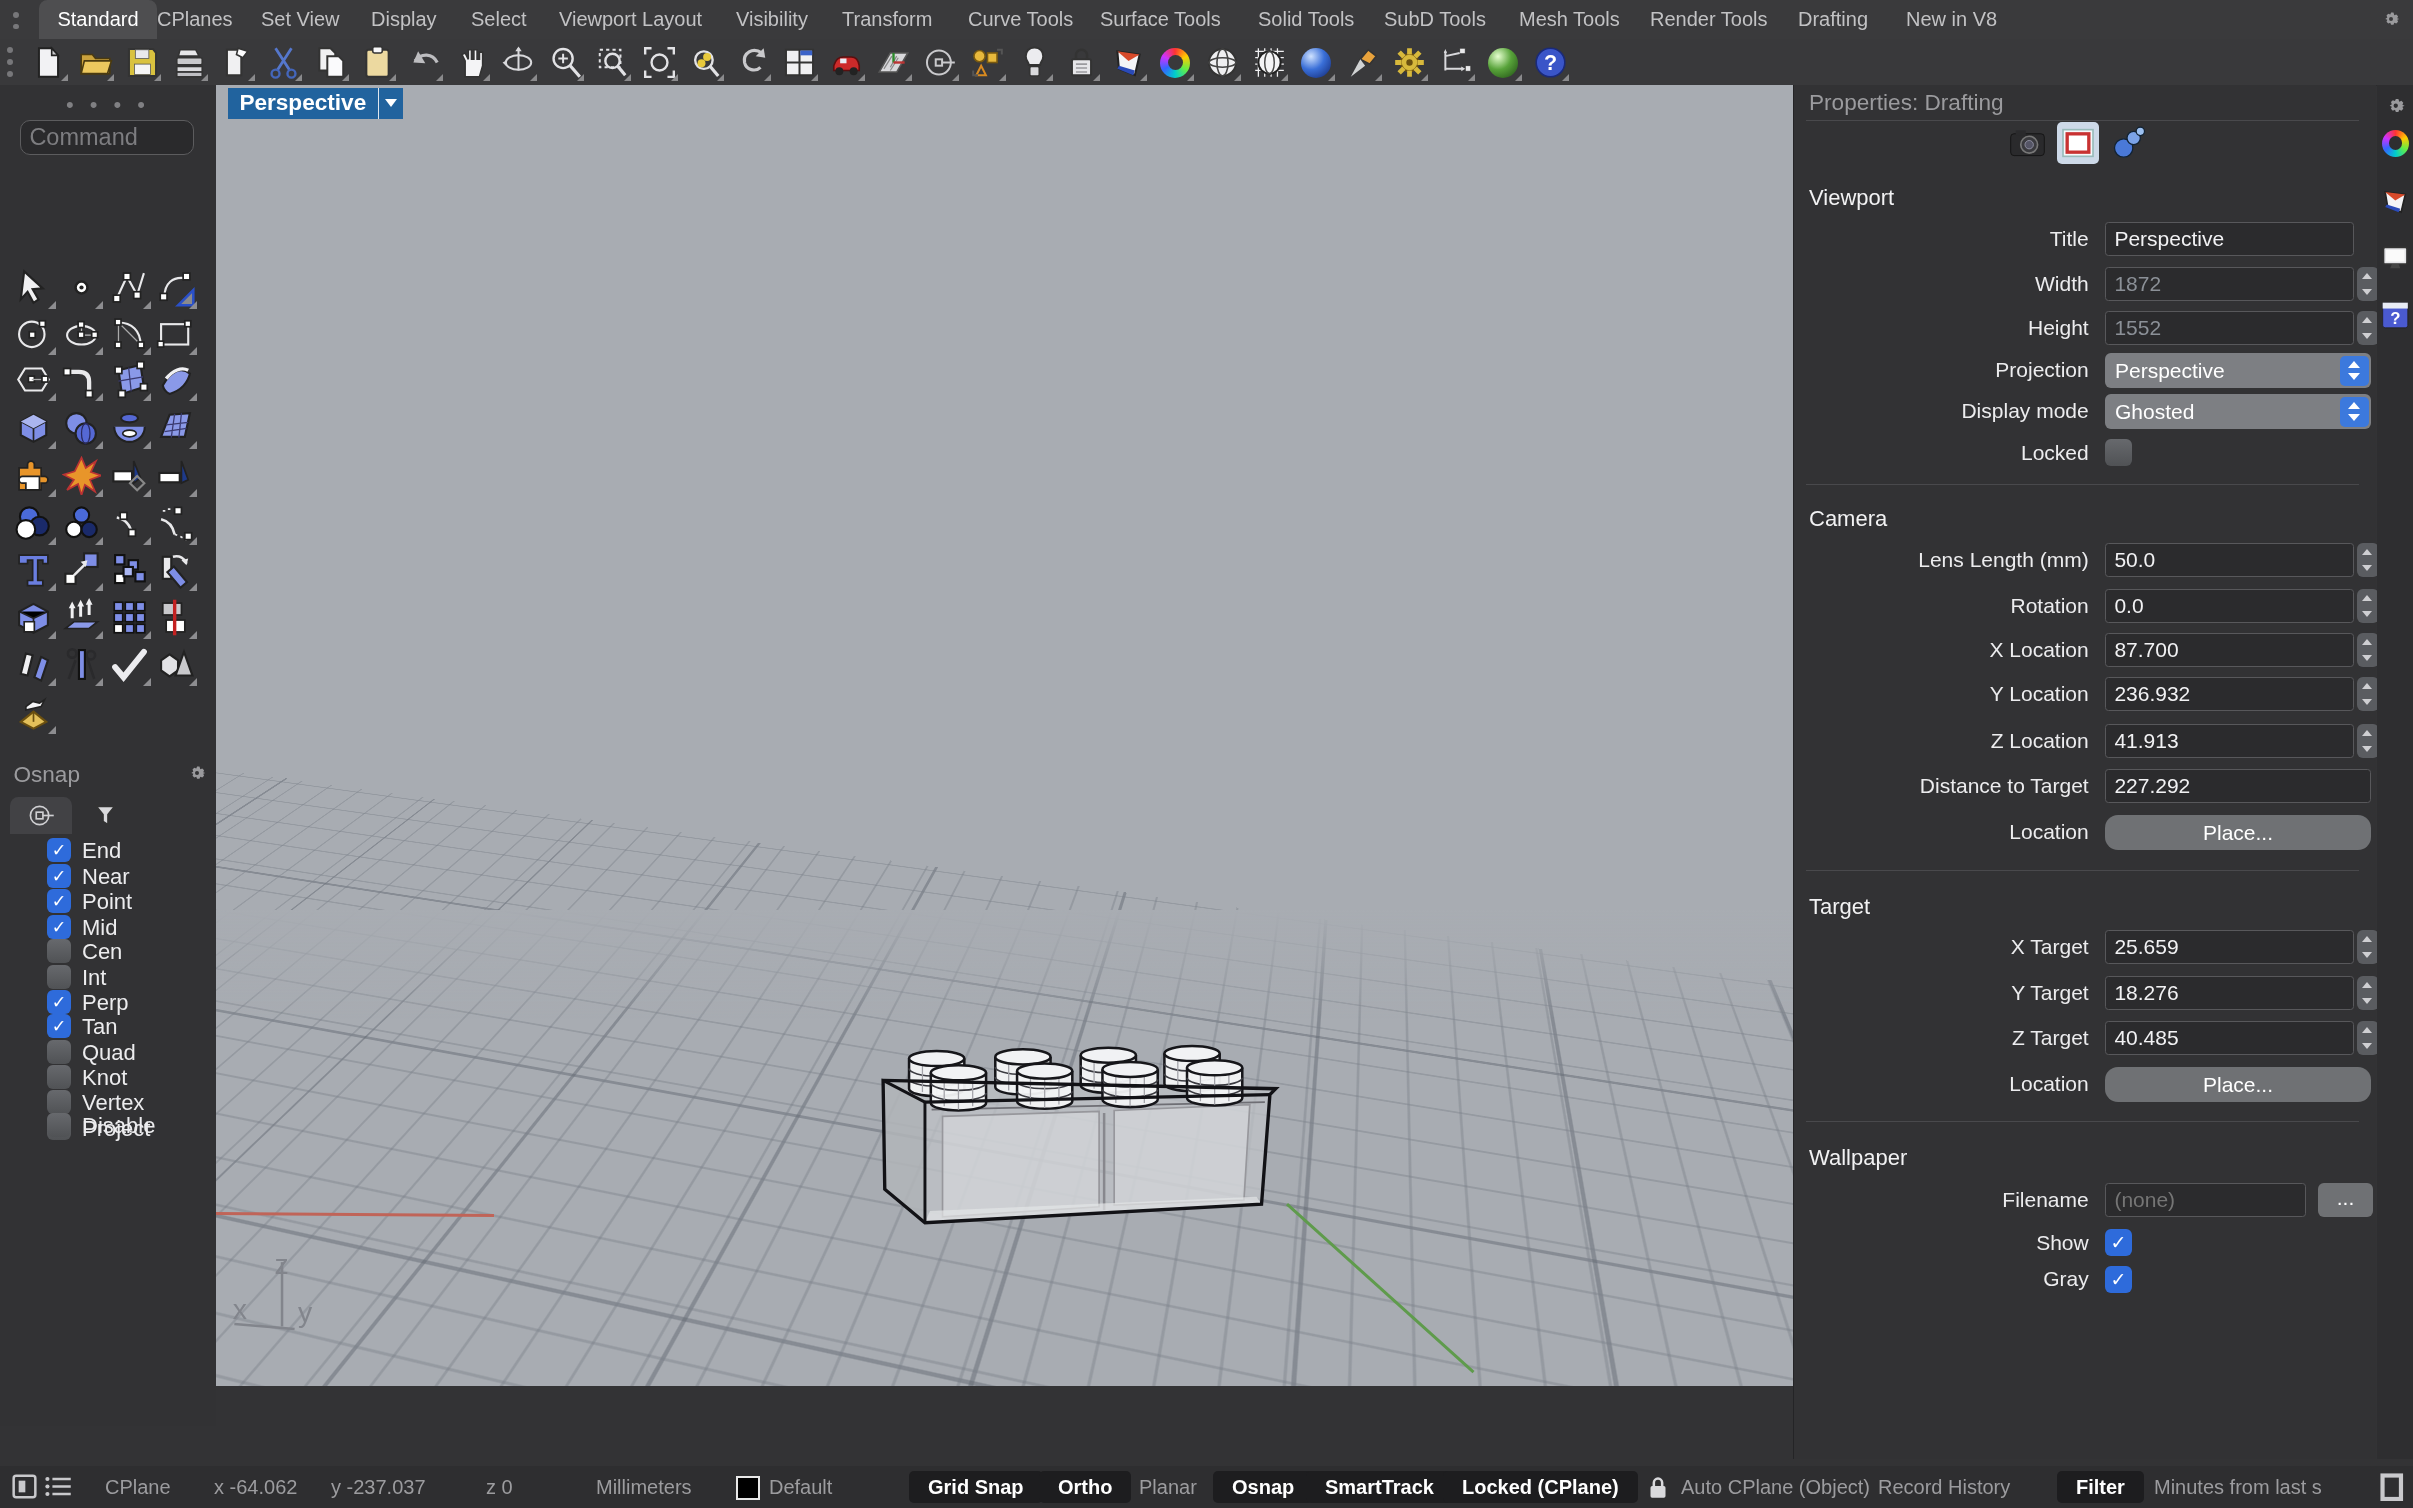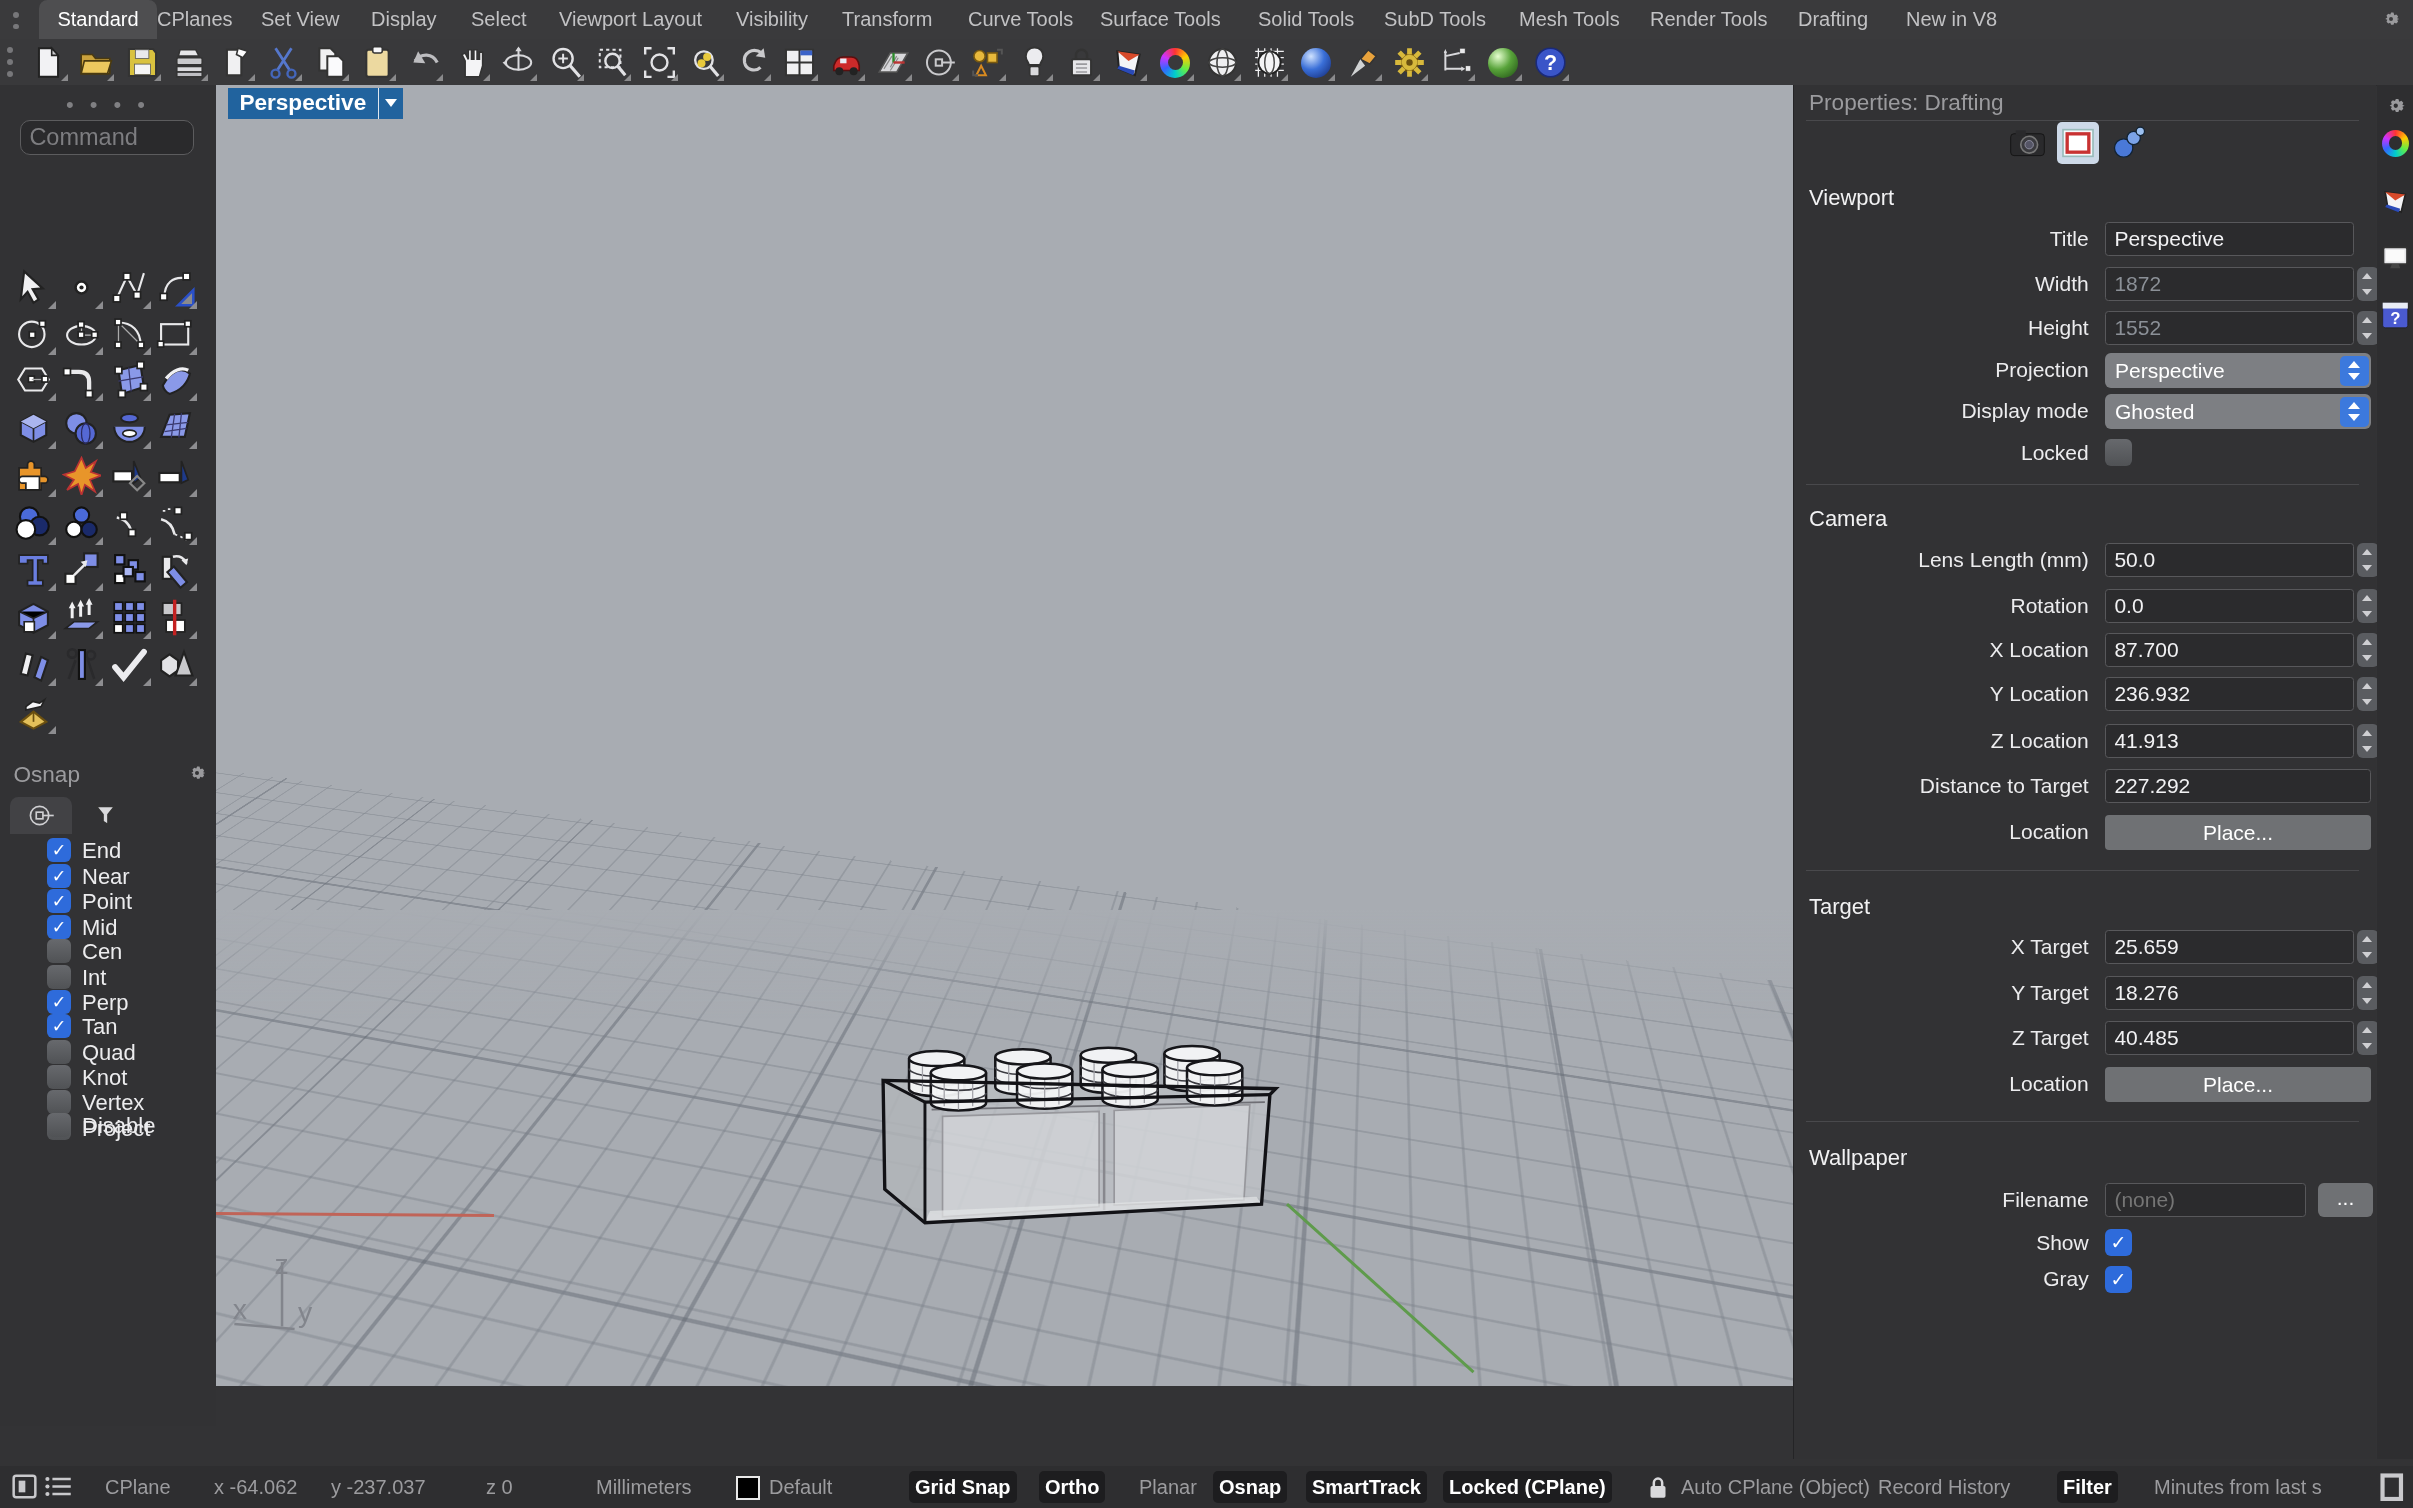--- a/index.html
+++ b/index.html
@@ -77,37 +77,37 @@
   .pfield{position:absolute;left:311px;width:249px;height:34px;background:#2b2b2d;border:1.7px solid #58585b;border-radius:3.4px;color:#f2f2f4;font-size:21px;padding:0 8.4px;outline:none;}
   .pfield.dim{color:#8b9097;}
   .pfield.wide{width:266px;}
   .stepper{position:absolute;left:563px;width:22px;height:34px;background:#5a5c60;border-radius:5.9px;}
   .stepper::before{content:"";position:absolute;left:5px;top:5.9px;border-style:solid;border-width:0 5.9px 6.7px 5.9px;border-color:transparent transparent #cfcfd2 transparent;}
   .stepper::after{content:"";position:absolute;left:5px;bottom:5.9px;border-style:solid;border-width:6.7px 5.9px 0 5.9px;border-color:#cfcfd2 transparent transparent transparent;}
   .dropdown{position:absolute;left:311px;width:266px;height:35px;background:#7d7f83;border-radius:5.9px;color:#fff;font-size:21px;line-height:35px;padding-left:10px;cursor:pointer;}
   .ddcap{position:absolute;right:2.5px;top:2.5px;width:28.5px;height:30px;background:#3c79dd;border-radius:5px;}
   .ddcap::before{content:"";position:absolute;left:7.5px;top:5.9px;border-style:solid;border-width:0 6.7px 7.5px 6.7px;border-color:transparent transparent #fff transparent;}
   .ddcap::after{content:"";position:absolute;left:7.5px;bottom:5.9px;border-style:solid;border-width:7.5px 6.7px 0 6.7px;border-color:#fff transparent transparent transparent;}
-  .pbtn{position:absolute;left:311px;width:266px;height:35px;background:#6f7174;border-radius:4px;color:#fff;font-size:21px;line-height:35px;text-align:center;cursor:pointer;}
+  .pbtn{position:absolute;left:311px;width:266px;height:35px;background:#6f7174;border-radius:13px;color:#fff;font-size:21px;line-height:35px;text-align:center;cursor:pointer;}
   .pcb{position:absolute;left:311px;width:27px;height:27px;border-radius:5.9px;background:linear-gradient(#67696d,#505255);}
   .pcb.on{background:#2e6bdb;}
   .pcb.on::after{content:"✓";position:absolute;inset:0;display:flex;align-items:center;justify-content:center;color:#fff;font-size:19px;font-weight:bold;}
   .browse{position:absolute;left:524px;width:55px;height:34px;background:#6f7174;border-radius:5.9px;color:#fff;font-size:21px;line-height:30px;text-align:center;cursor:pointer;}
 
   
   .rsicon{position:absolute;left:4.2px;width:28.5px;height:28.5px;display:flex;align-items:center;justify-content:center;}
   .rsicon .cwheel{width:27px;height:27px;}
   .rsicon .cwheel::after{left:6.7px;top:6.7px;width:13.4px;height:13.4px;background:#2e2e30;}
 
   
   .cmdbar{position:absolute;left:0;top:1426px;width:2413px;height:39px;background:#3a3a3c;}
   .cmdtext{position:absolute;left:50px;top:0;line-height:39px;font-size:22.6px;color:#dededf;}
   .statusbar{position:absolute;left:0;top:1466px;width:2413px;height:43px;background:#2e2e30;text-align:center;}
   .sitem{position:absolute;top:0;line-height:43px;font-size:20px;color:#9c9c9f;white-space:nowrap;cursor:pointer;}
-  .sitem.pill{top:5px;line-height:32px;height:32px;background:#1d1d1f;border-radius:5px;padding:0 6px;color:#fff;font-weight:bold;}
+  .sitem.pill{top:5px;line-height:32px;height:32px;background:#1d1d1f;border-radius:5px;padding:0 19px;color:#fff;font-weight:bold;}
   .swatch{position:absolute;left:736px;top:10px;width:23.5px;height:23.5px;background:#000;border:2.5px solid #e8e8e8;}
   .sicon{position:absolute;top:8.4px;}
 </style>
 </head>
 <body>
 
 <div id="app">
 
   <div class="menubar">
     <span class="gripdot" style="left:13.4px;top:11.7px"></span>

